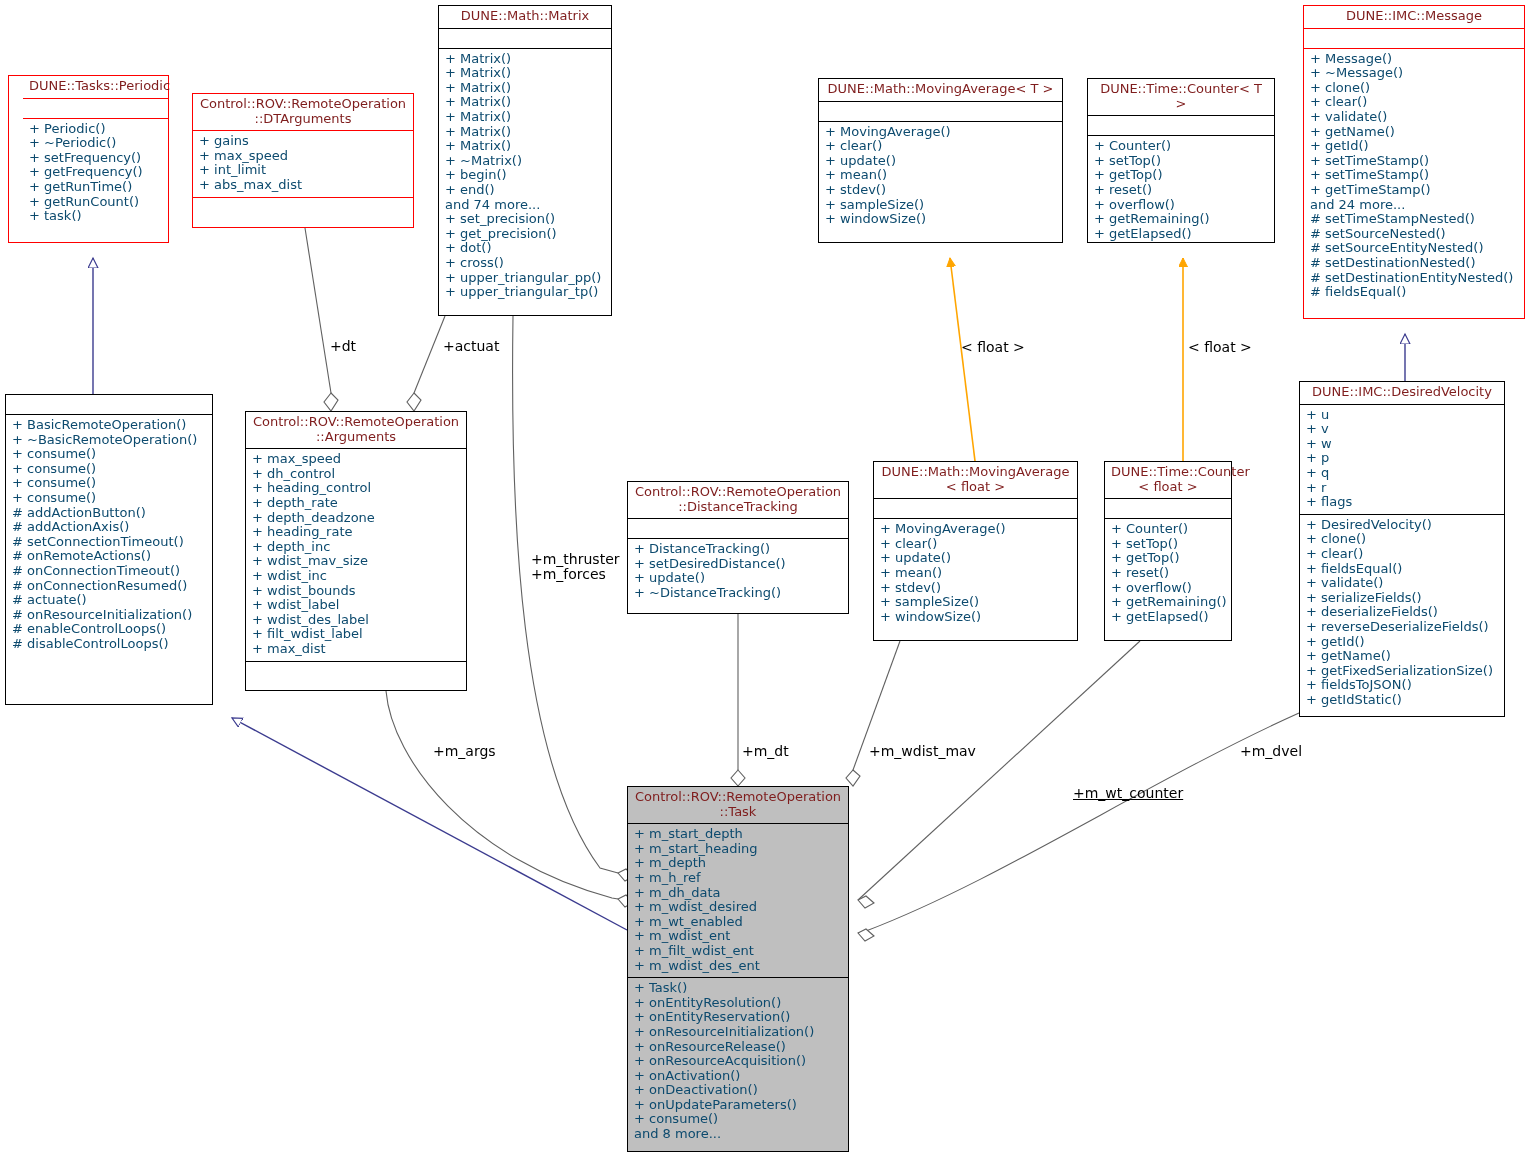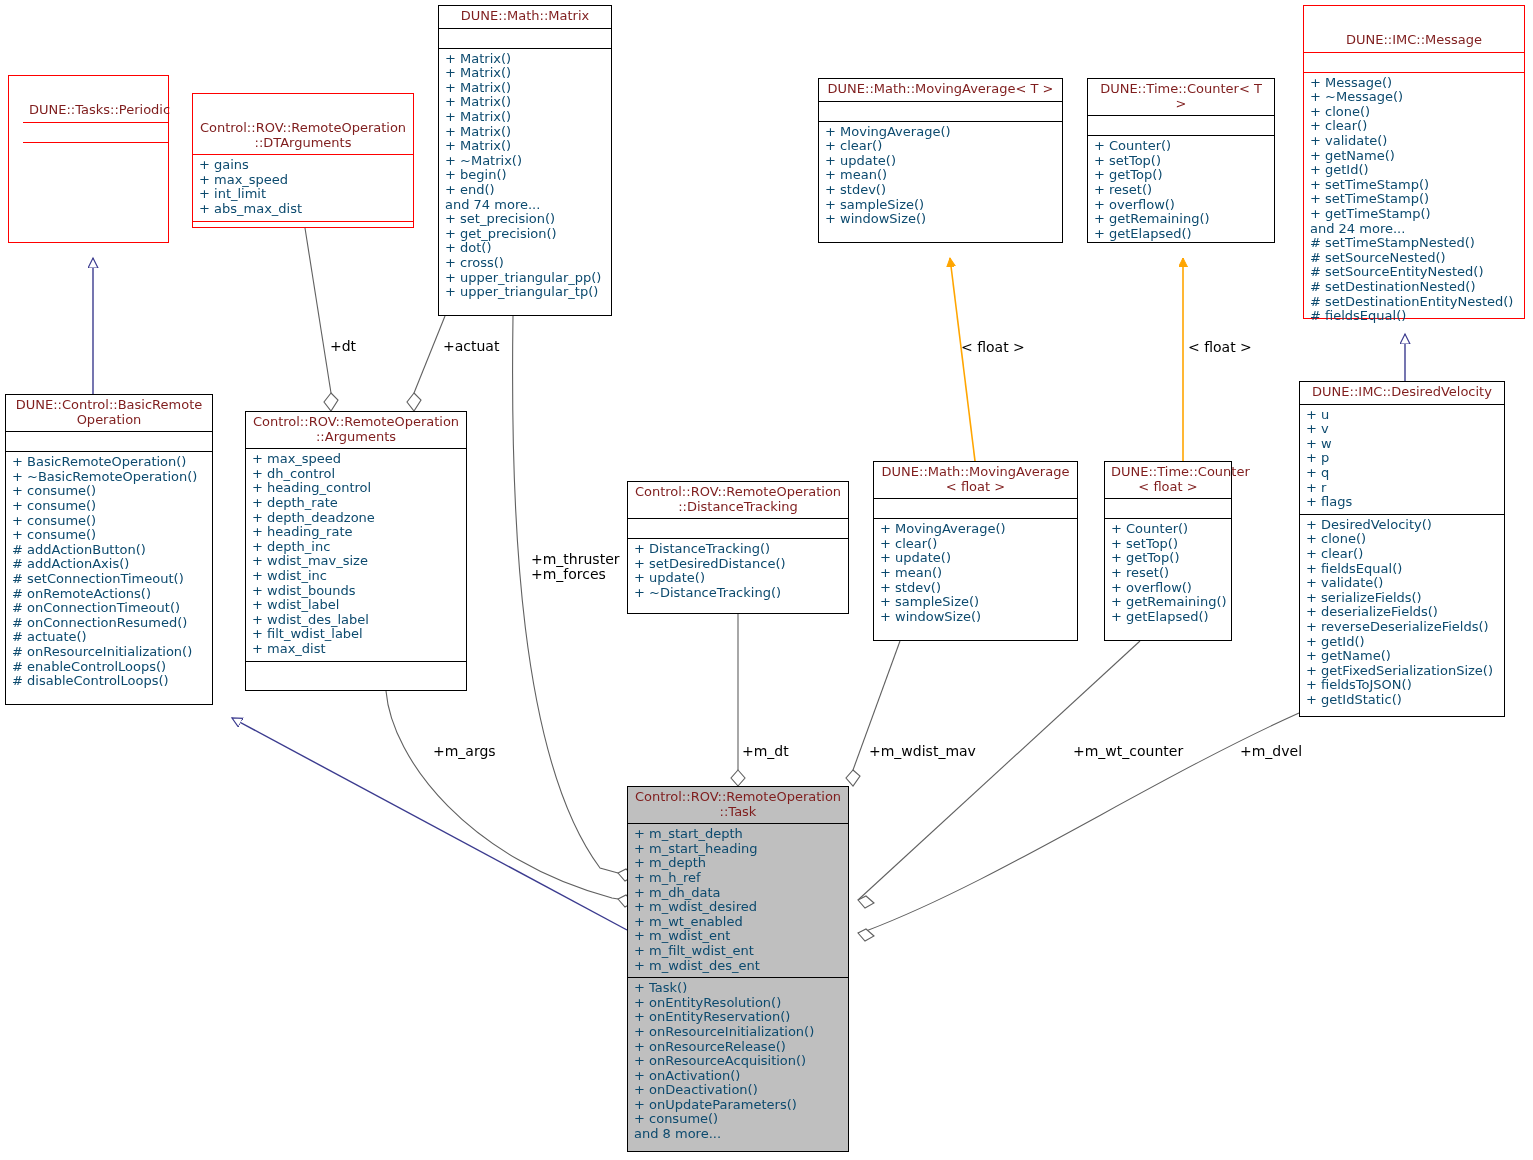--- a/index.html
+++ b/index.html
@@ -10,21 +10,21 @@
   svg.edges{position:absolute;left:0;top:0;width:1533px;height:1160px;pointer-events:none;}
 
   .uclass{position:absolute;box-sizing:border-box;background:#ffffff;
           border:1px solid #000000;}
   .uclass.red{border-color:#ff0000;}
   .uclass.filled{background:#bfbfbf;}
 
   .uhead{box-sizing:border-box;text-align:center;padding:3px 6px 4px 6px;
          font-size:13px;line-height:14.6px;color:#7f1d1d;
          border-bottom:1px solid #000;white-space:pre-line;}
-  .uclass.red > .uhead{border-bottom-color:#ff0000;margin-top:24px;}
+  .uclass.red > .uhead{border-bottom-color:#ff0000;}
 
   .usec{box-sizing:border-box;padding:3px 5px 4px 6px;
         font-size:13px;line-height:14.6px;color:#0c4a6e;
         border-bottom:1px solid #000;}
   .uclass.red > .usec{border-bottom-color:#ff0000;}
   .usec.last{border-bottom:none;}
   .usec.empty{min-height:20px;padding:0;}
   .usec .row{white-space:pre;}
 
   .elabel{position:absolute;font-size:14px;line-height:14.6px;color:#000;
@@ -104,20 +104,29 @@
     <g>
       <path d="M1299,713 C1150,780 1000,880 866,931 L858,933" stroke="#606060" stroke-width="1.1" fill="none"></path>
       <path d="M858,933 L866,929 L874,936 L865,941 z" fill="#ffffff" stroke="#606060" stroke-width="1.1"></path>
     </g>
   </svg>
 
   <div id="classes-layer">
       <div class="uclass red" style="left: 8px; top: 75px; width: 161px; height: 168px; padding-left: 14px;">
         <div class="uhead">DUNE::Tasks::Periodic</div>
         <div class="usec empty"></div>
+        <div class="usec last">
+          <div class="row">+ Periodic()</div>
+          <div class="row">+ ~Periodic()</div>
+          <div class="row">+ setFrequency()</div>
+          <div class="row">+ getFrequency()</div>
+          <div class="row">+ getRunTime()</div>
+          <div class="row">+ getRunCount()</div>
+          <div class="row">+ task()</div>
+        </div>
       </div>
       <div class="uclass red" style="left: 192px; top: 93px; width: 222px; height: 135px;">
         <div class="uhead">Control::ROV::RemoteOperation
 ::DTArguments</div>
         <div class="usec">
           <div class="row">+ gains</div>
           <div class="row">+ max_speed</div>
           <div class="row">+ int_limit</div>
           <div class="row">+ abs_max_dist</div>
         </div>
@@ -189,22 +198,20 @@
           <div class="row">and 24 more...</div>
           <div class="row"># setTimeStampNested()</div>
           <div class="row"># setSourceNested()</div>
           <div class="row"># setSourceEntityNested()</div>
           <div class="row"># setDestinationNested()</div>
           <div class="row"># setDestinationEntityNested()</div>
           <div class="row"># fieldsEqual()</div>
         </div>
       </div>
       <div class="uclass" style="left: 5px; top: 394px; width: 208px; height: 311px;">
-        <div class="uhead">DUNE::Control::BasicRemote
-Operation</div>
         <div class="usec empty"></div>
         <div class="usec last">
           <div class="row">+ BasicRemoteOperation()</div>
           <div class="row">+ ~BasicRemoteOperation()</div>
           <div class="row">+ consume()</div>
           <div class="row">+ consume()</div>
           <div class="row">+ consume()</div>
           <div class="row">+ consume()</div>
           <div class="row"># addActionButton()</div>
           <div class="row"># addActionAxis()</div>
@@ -339,17 +346,17 @@
   <div id="labels-layer">
       <div class="elabel" style="left: 330px; top: 339px;">+dt</div>
       <div class="elabel" style="left: 443px; top: 339px;">+actuat</div>
       <div class="elabel" style="left: 531px; top: 552px;">+m_thruster
 +m_forces</div>
       <div class="elabel" style="left: 961px; top: 340px;">&lt; float &gt;</div>
       <div class="elabel" style="left: 1188px; top: 340px;">&lt; float &gt;</div>
       <div class="elabel" style="left: 433px; top: 744px;">+m_args</div>
       <div class="elabel" style="left: 742px; top: 744px;">+m_dt</div>
       <div class="elabel" style="left: 869px; top: 744px;">+m_wdist_mav</div>
-      <div class="elabel" style="left: 1073px; top: 744px;">+m_wt_counter</div>
+      <div class="elabel" style="left: 1073px; top: 786px; text-decoration: underline;">+m_wt_counter</div>
       <div class="elabel" style="left: 1240px; top: 744px;">+m_dvel</div>
     </div>
 
 </div>
 
 </body></html>

